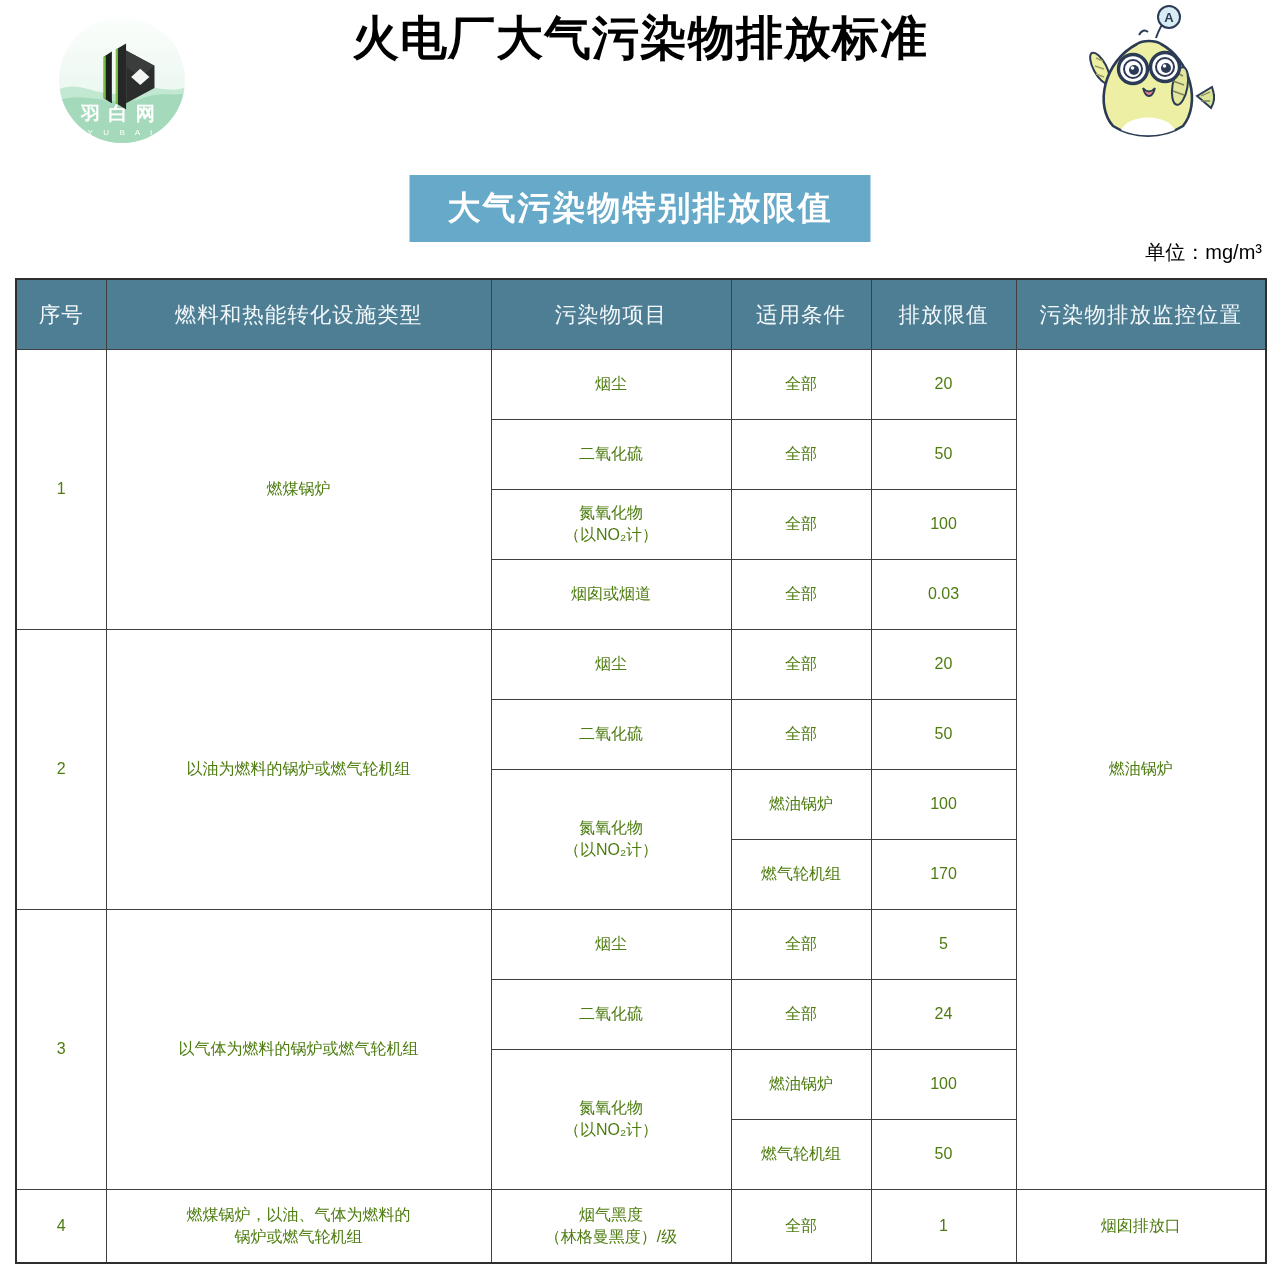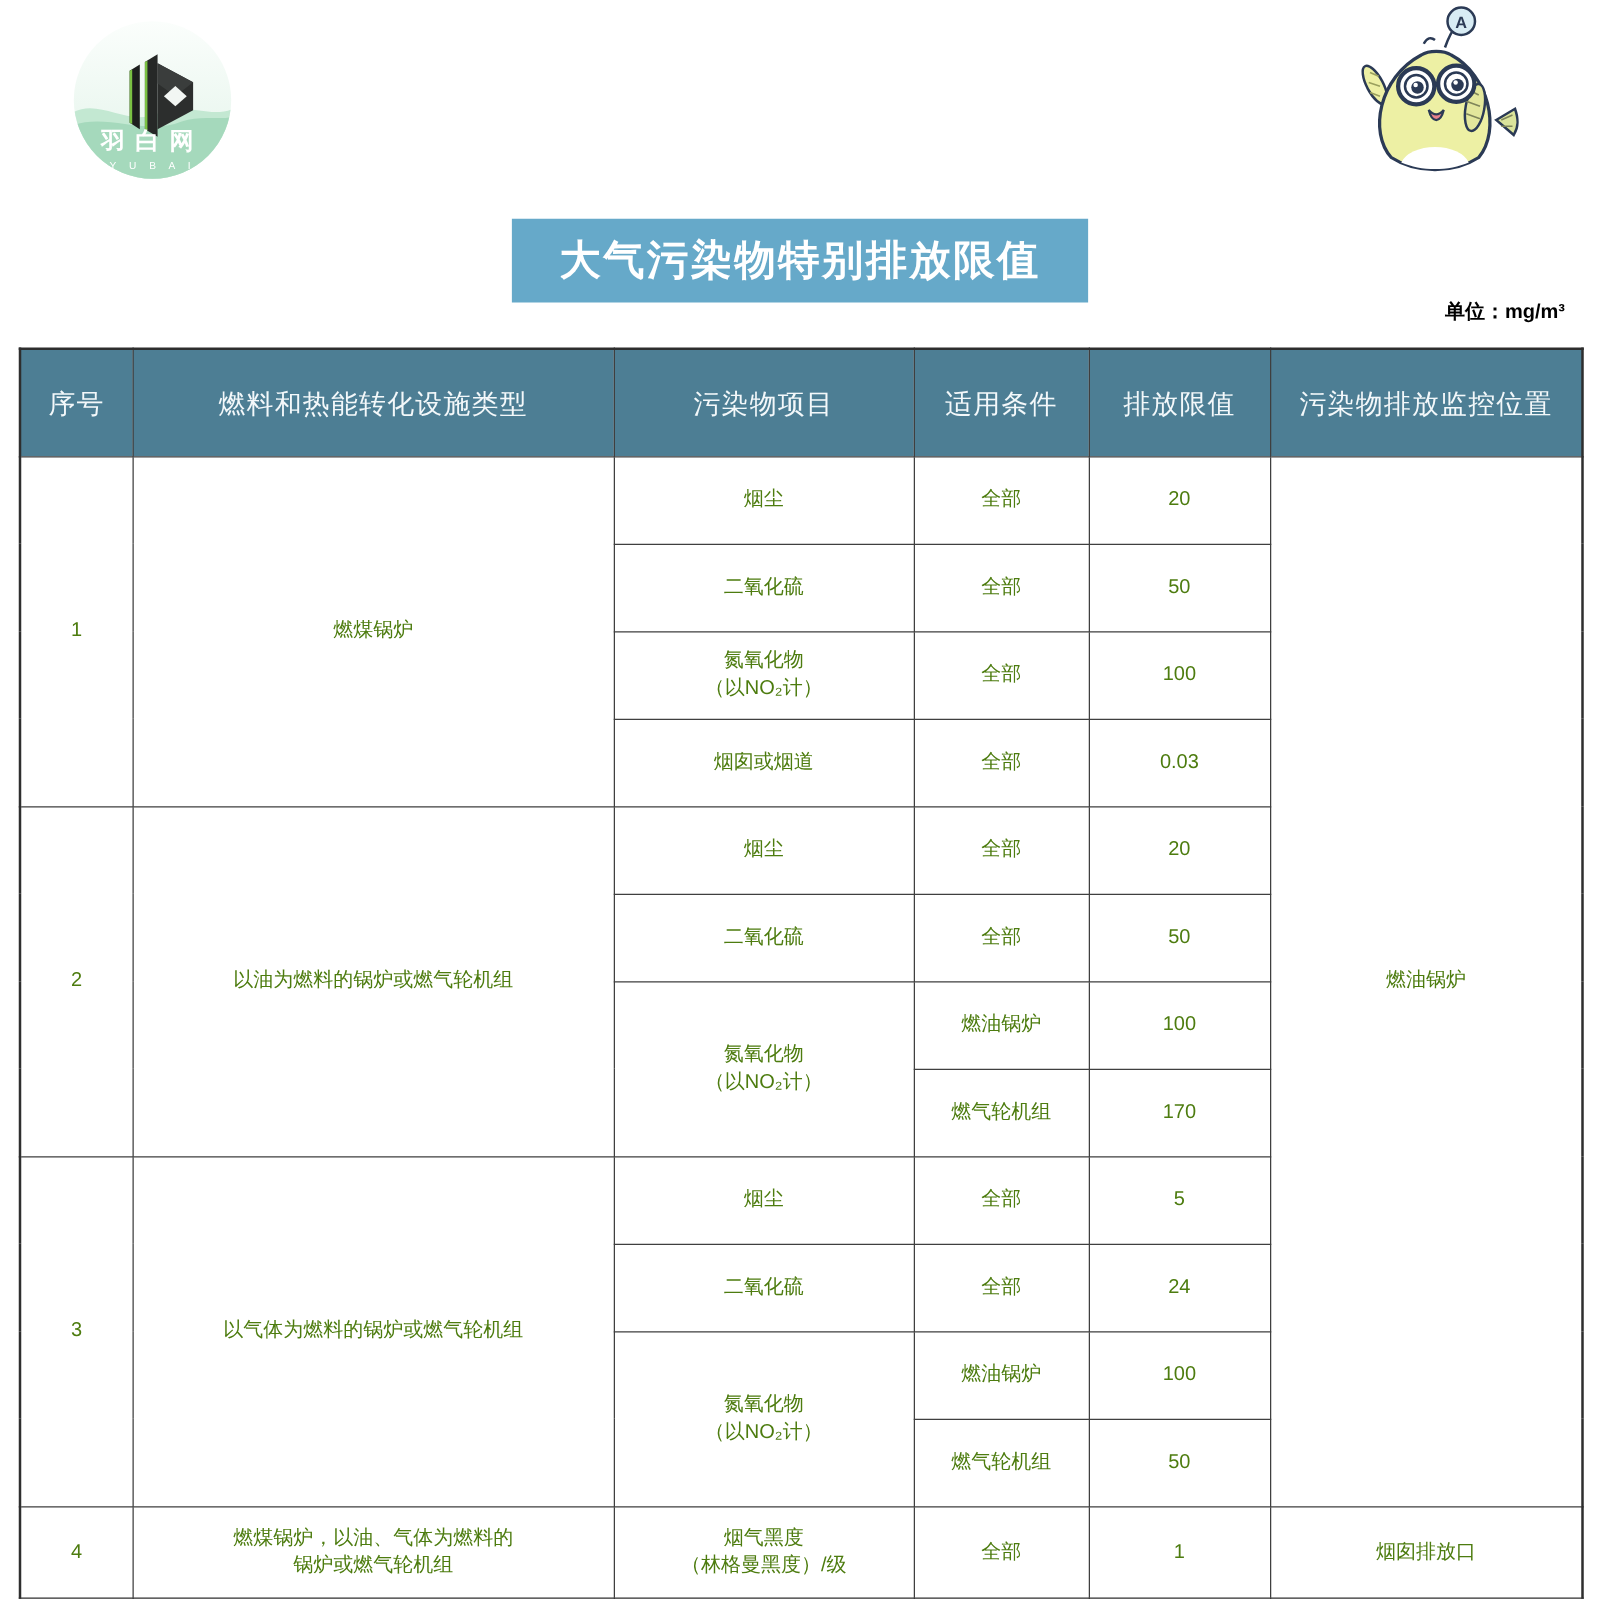--- a/index.html
+++ b/index.html
@@ -11,31 +11,31 @@
   .logo { position:absolute; left:56px; top:14px; width:132px; height:132px; }
   .mascot { position:absolute; left:1083px; top:2px; width:132px; height:152px; }
   .title-wrap { position:absolute; left:190px; right:190px; top:6px; text-align:center; color:#000; }
   .title-line1 { font-size:47px; font-weight:800; line-height:1.35; letter-spacing:1px; }
   .title-line2 { font-size:45px; font-weight:800; line-height:1.25; letter-spacing:1px; }
   .banner {
     position:absolute; top:175px; left:50%; transform:translateX(-50%);
     background:#66a9c9; color:#ffffff; font-size:33px; font-weight:700;
     letter-spacing:2px; padding:11px 38px; white-space:nowrap;
   }
-  .unit { position:absolute; top:239px; right:28px; font-size:16px; font-weight:700; color:#000; }
+  .unit { position:absolute; top:239px; right:18px; font-size:20px; font-weight:400; color:#000; }
   table.std {
     position:absolute; left:15px; top:278px; width:1250px;
     border-collapse:collapse; table-layout:fixed;
     border:2.5px solid #2e2e2e;
   }
   table.std th, table.std td {
     border:1.6px solid #3f3f3f; text-align:center; vertical-align:middle;
     white-space:pre-line; padding:2px 6px;
   }
-  table.std thead tr { height:86px; }
+  table.std thead tr { height:70px; }
   table.std tbody tr { height:70px; }
   table.std tbody tr:last-child { height:74px; }
   table.std th {
     background:#4d7e94; color:#f3f8fa; font-weight:400; font-size:21.5px; letter-spacing:1px;
   }
   table.std td { font-size:16px; color:#4d7c0f; line-height:1.35; }
   td.c-no { font-size:23px; }
   td.spread { line-height:2.7; }
 </style>
 </head>
@@ -63,20 +63,21 @@
     <polygon points="59,35 61,34 61,89 59,88" fill="#7ac143"></polygon>
     <polygon points="69,36 97,51 97,73 69,88" fill="#2c2e2d"></polygon>
     <polygon points="69,36 97,51 83,62 69,52" fill="#3a3d3c"></polygon>
     <polygon points="83,54 92,62 83,70 74,62" fill="#f2f6f3"></polygon>
   </g>
   <text x="65" y="104" text-anchor="middle" font-size="19" letter-spacing="8" fill="#ffffff" font-weight="600">羽白网</text>
   <text x="65" y="119" text-anchor="middle" font-size="8" letter-spacing="4" fill="#ffffff">Y U B A I</text>
 </svg>
 
 <div class="title-wrap">
+  <div class="title-line1">火电厂大气污染物排放标准</div>
 </div>
 
 <svg class="mascot" viewBox="0 0 132 152">
   <g stroke="#2b3a55" fill="none" stroke-width="2">
     <path d="M73,36 C 76,27 79,22 83,17"></path>
   </g>
   <circle cx="86" cy="15" r="11" fill="#d8ecf4" stroke="#2b3a55" stroke-width="2"></circle>
   <text x="86" y="20" text-anchor="middle" font-size="13" font-weight="700" fill="#2b3a55">A</text>
   <g>
     <ellipse cx="17" cy="66" rx="6.5" ry="17" fill="#edf0a4" stroke="#2b3a55" stroke-width="2" transform="rotate(-28 17 66)"></ellipse>

